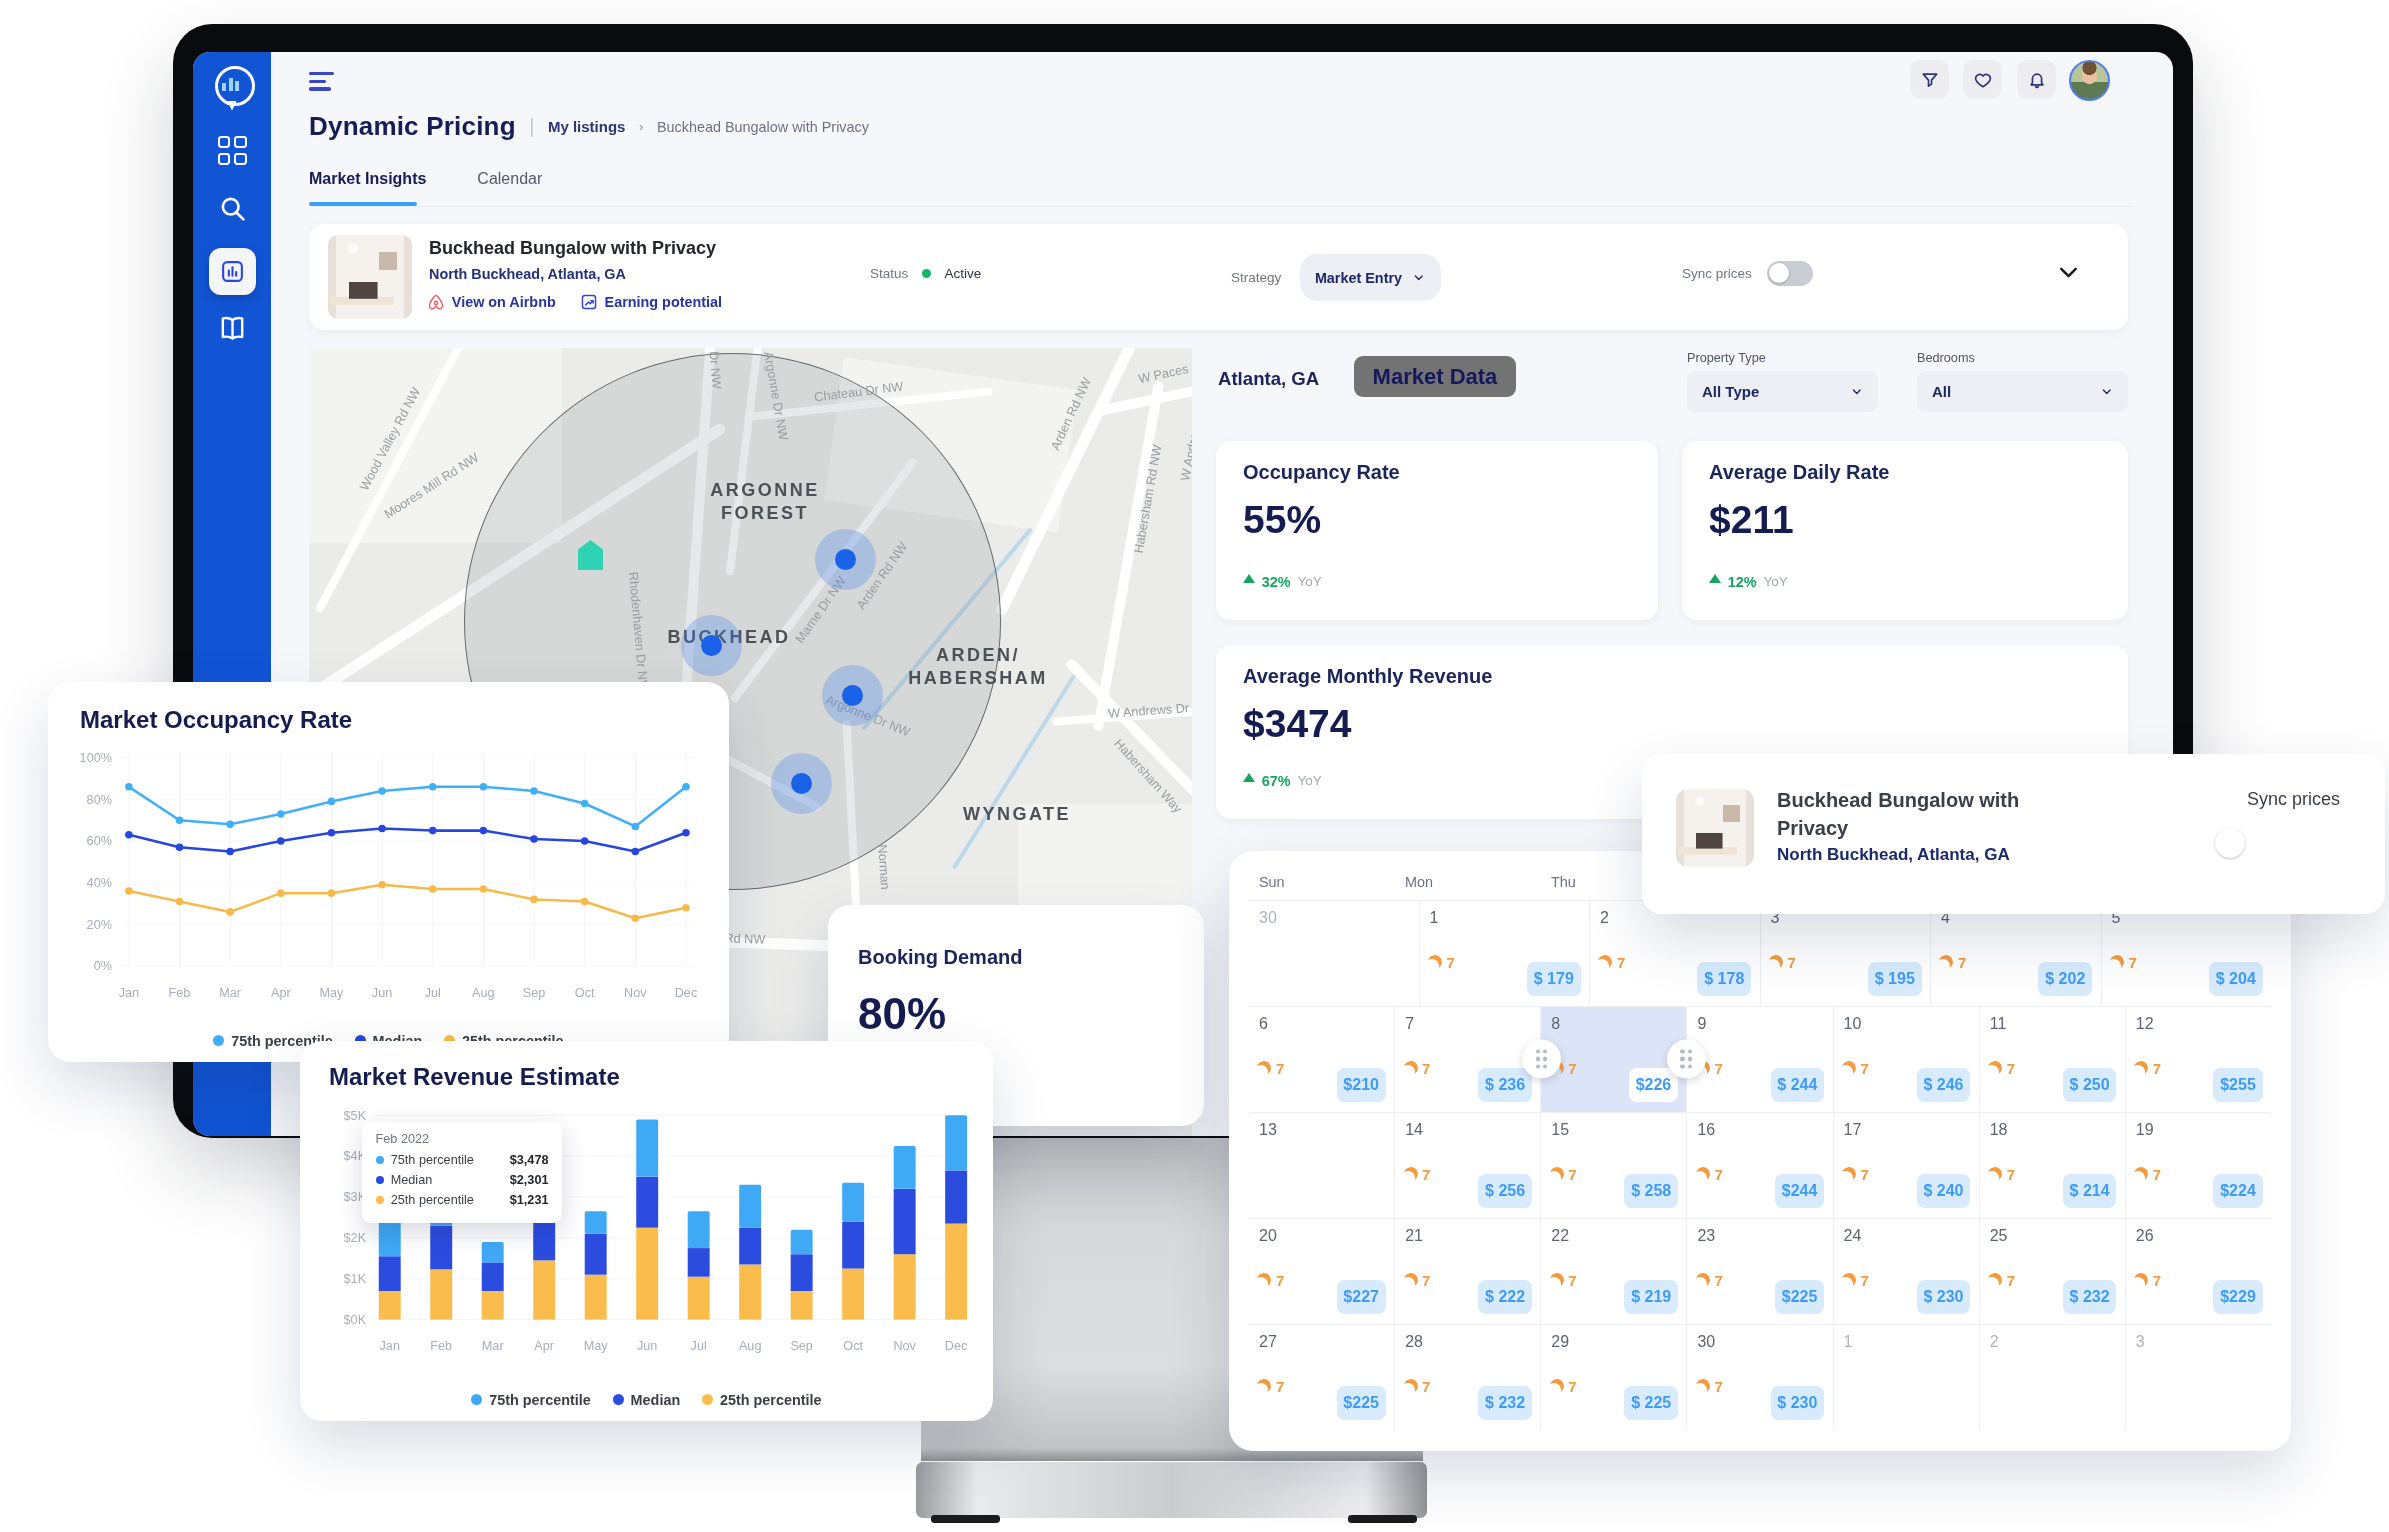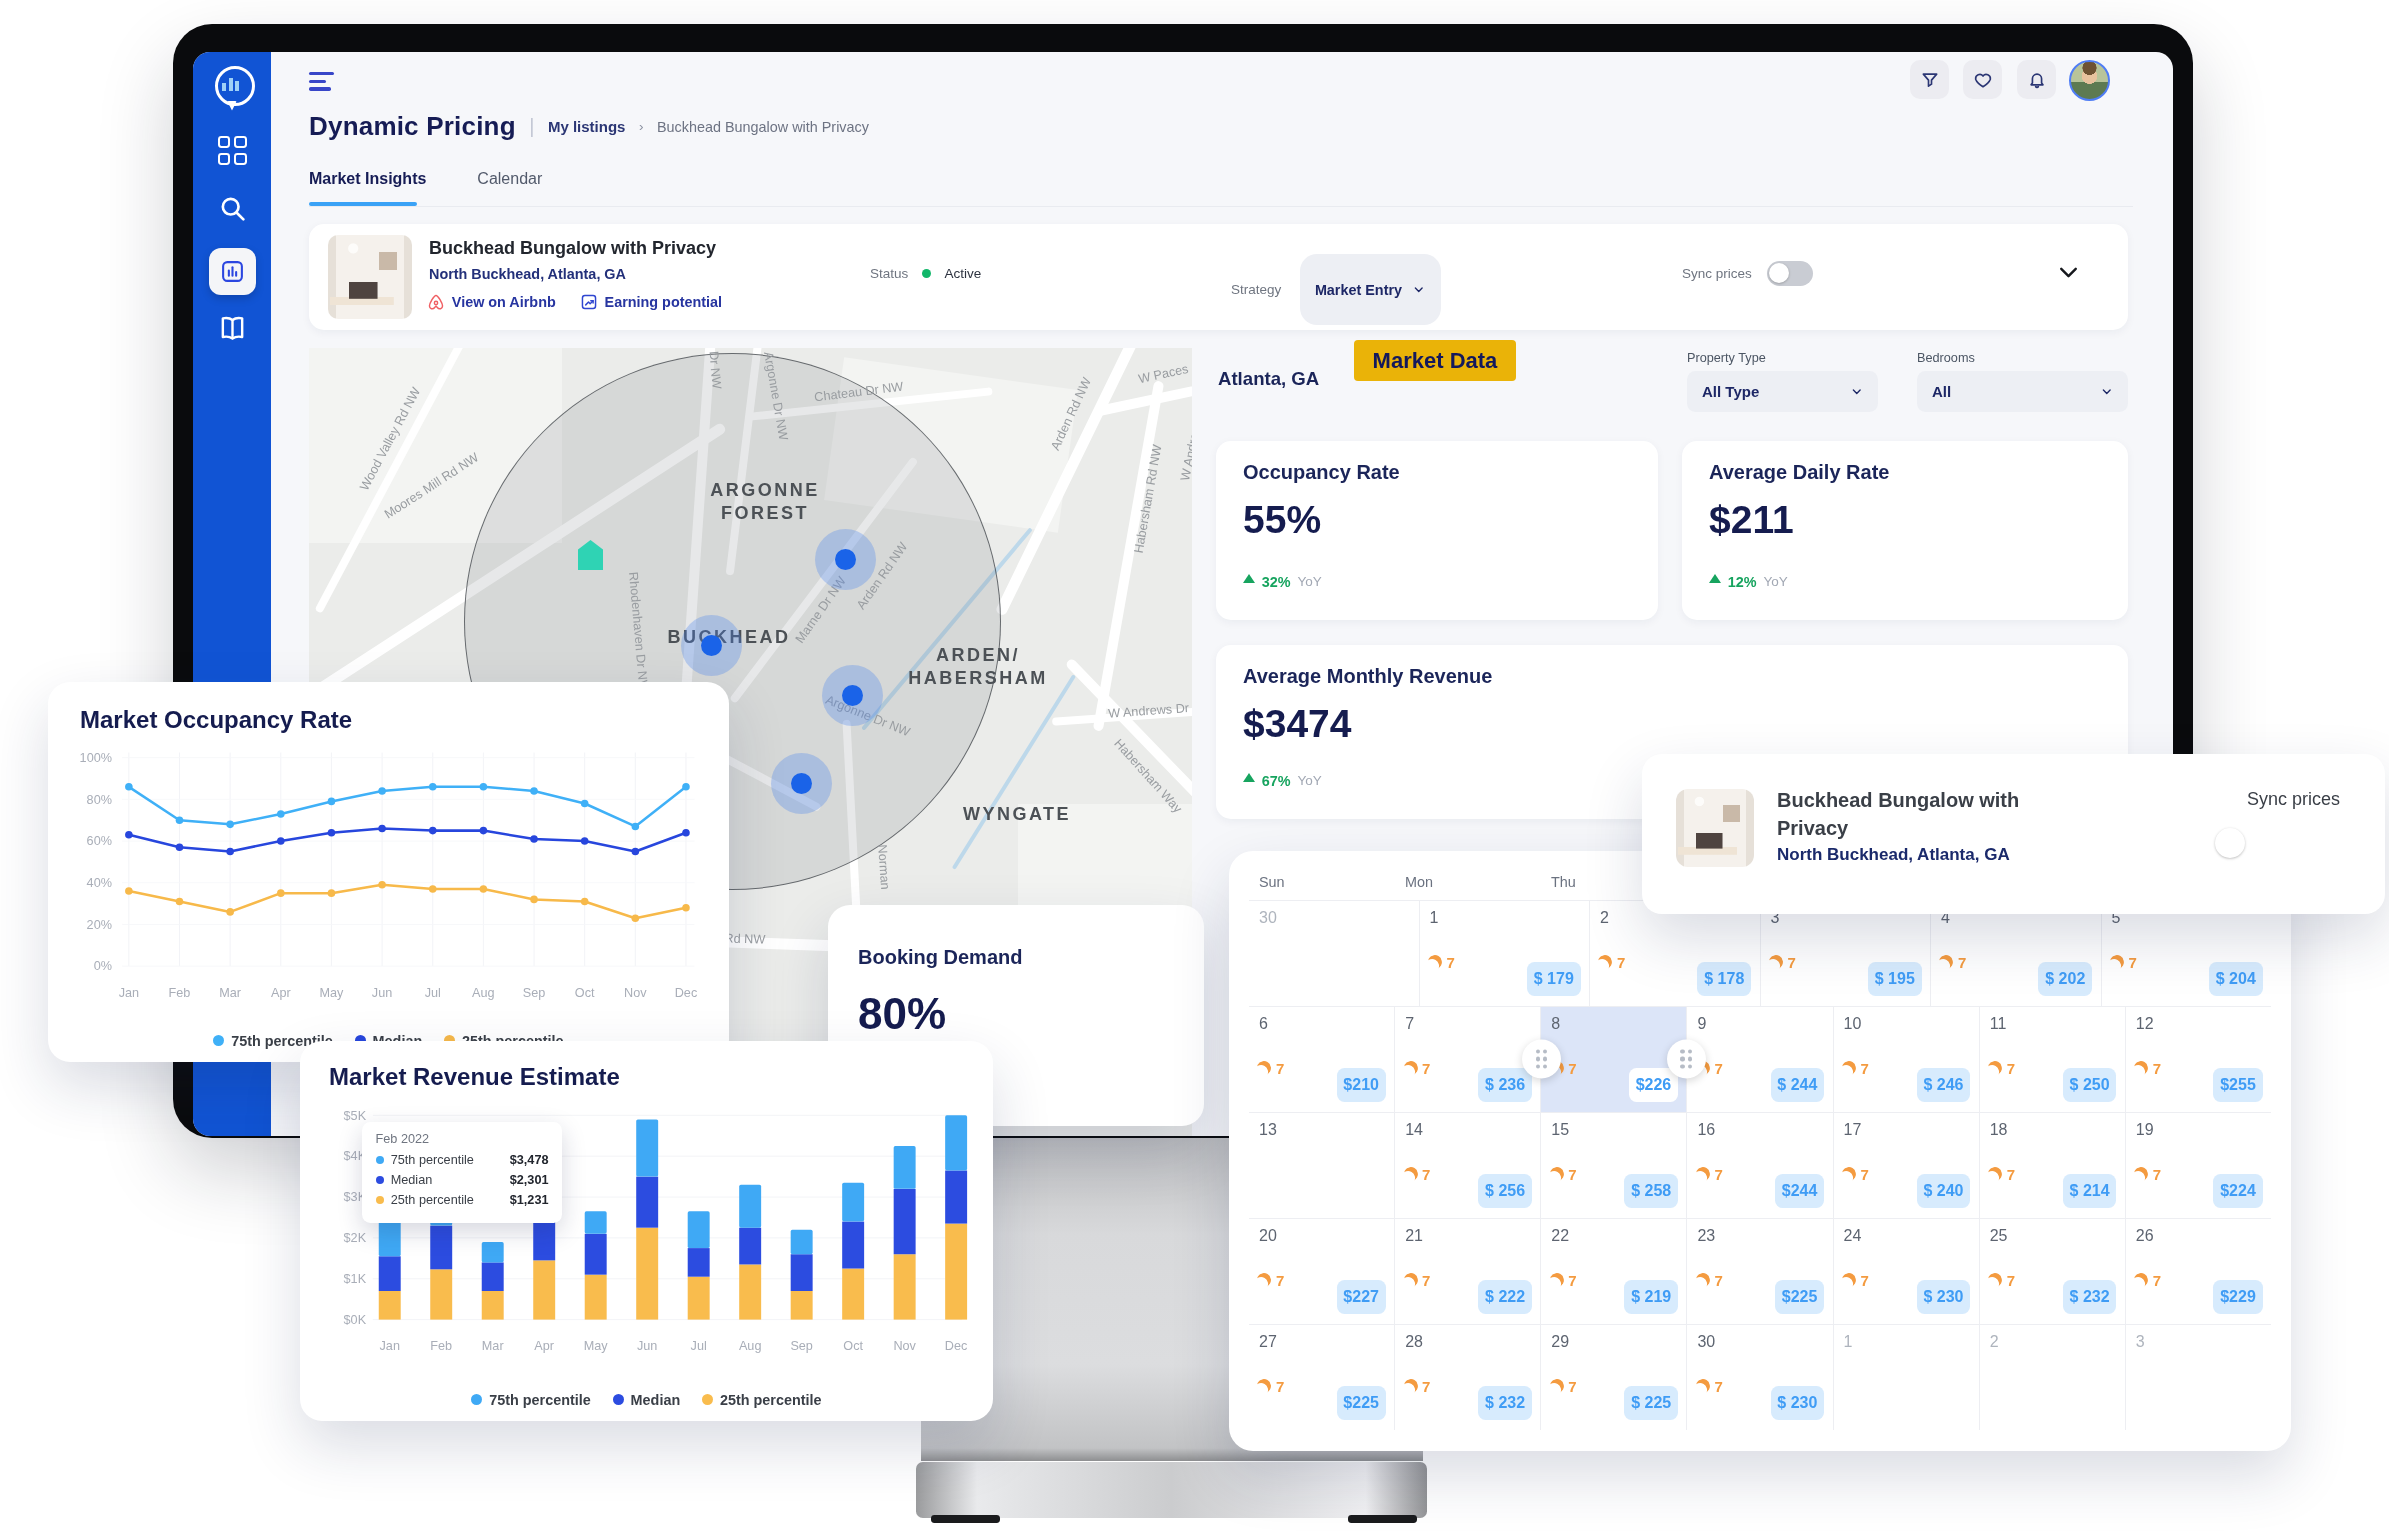--- a/index.html
+++ b/index.html
@@ -70,21 +70,21 @@
   .prop-name{left:120px;top:13.5px;font-size:18px;font-weight:700;color:#22262e;}
   .prop-loc{left:120px;top:42px;font-size:14.4px;font-weight:600;color:#23307a;}
   .prop-links{left:118px;top:69px;display:flex;gap:24px;align-items:center;}
   .prop-link{display:flex;gap:6.8px;align-items:center;font-size:14.4px;font-weight:600;color:#2735a0;cursor:pointer;}
   .status-wrap{left:561px;top:42px;display:flex;gap:13.5px;align-items:center;}
   .muted-label{font-size:13.5px;color:#6f7580;}
   .dot-green{width:9.3px;height:9.3px;border-radius:50%;background:#12b76a;}
   .status-val{font-size:13.5px;color:#2d3340;}
   .strategy-wrap{left:922px;top:30px;display:flex;gap:18.6px;align-items:center;}
   .pill-select{height:39px;background:#edeff4;border-radius:17px;display:flex;align-items:center;gap:10px;
-               padding:16px 15px;font-size:14.4px;font-weight:700;color:#1d2766;cursor:pointer;}
+               padding:4px 15px;font-size:14.4px;font-weight:700;color:#1d2766;cursor:pointer;}
   .sync-wrap{left:1373px;top:37px;display:flex;gap:15px;align-items:center;}
   .toggle{width:46px;height:24.5px;border-radius:12.7px;background:#c9ccd3;position:relative;cursor:pointer;}
   .toggle .knob{position:absolute;top:2.1px;left:2.5px;width:20px;height:20px;border-radius:50%;background:#fff;box-shadow:0 0.8px 2.5px rgba(0,0,0,.25);}
   .toggle.on{background:#2e9ff2;}
   .toggle.on .knob{left:auto;right:2.5px;}
   .toggle.big{width:64px;height:35px;border-radius:18px;}
   .toggle.big .knob{width:30px;height:30px;top:3px;}
   .prop-chevron{left:1745px;top:34px;cursor:pointer;}
 
   
@@ -98,21 +98,21 @@
       font-size:18px;letter-spacing:2.5px;line-height:23px;white-space:nowrap;}
   .road-label{position:absolute;color:#999da1;font-size:12.7px;white-space:nowrap;}
   .home-marker{position:absolute;width:25px;height:30px;background:#2fd3b4;
       clip-path:polygon(50% 0,100% 32%,100% 100%,0 100%,0 32%);}
   .listing-halo{position:absolute;width:61px;height:61px;border-radius:50%;background:rgba(70,130,240,.30);
       display:flex;align-items:center;justify-content:center;}
   .listing-dot{width:21px;height:21px;border-radius:50%;background:#1a63e8;}
 
   
   .mkt-region{left:1025px;top:316px;font-size:18.6px;font-weight:600;color:#1b2559;}
-  .mkt-pill{left:1161px;top:288px;height:41px;padding:0 18.6px;background:#eab308;border-radius:4px;
+  .mkt-pill{left:1161px;top:304px;height:41px;padding:0 18.6px;background:#737373;border-radius:9px;
             display:flex;align-items:center;font-size:22px;font-weight:700;color:#13195c;}
   .filter-label{font-size:12.7px;color:#4b5563;}
   .filter-select{height:41px;background:#edeff4;border-radius:8.4px;display:flex;align-items:center;
       justify-content:space-between;padding:0 15px;font-size:15px;font-weight:700;color:#1d2766;cursor:pointer;}
   .stat-card{background:#fff;border-radius:15px;box-shadow:0 2.5px 8.4px rgba(25,35,80,.05);}
   .stat-title{position:absolute;left:27px;top:20px;font-size:20px;font-weight:600;color:#1b2559;}
   .stat-value{position:absolute;left:27px;top:57px;font-size:39px;font-weight:700;color:#151c4f;}
   .stat-delta{position:absolute;left:27px;display:flex;gap:6.8px;}
   .tri-up{width:0;height:0;border-left:6px solid rgba(0,0,0,0);border-right:6px solid rgba(0,0,0,0);border-bottom:9.3px solid #17a45f;}
   .delta-pct{font-size:14.4px;font-weight:700;color:#17a45f;}

